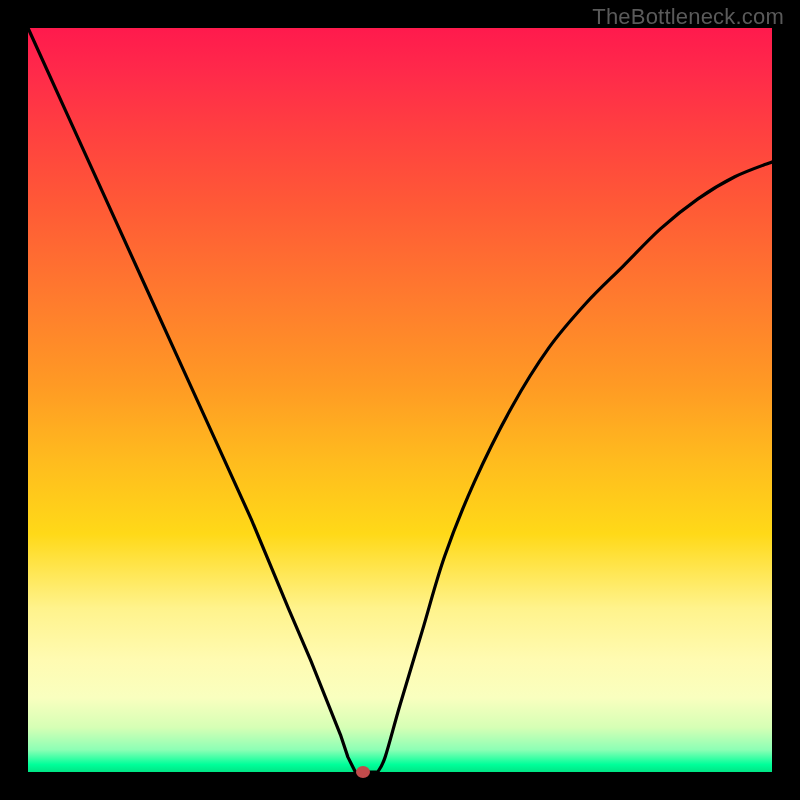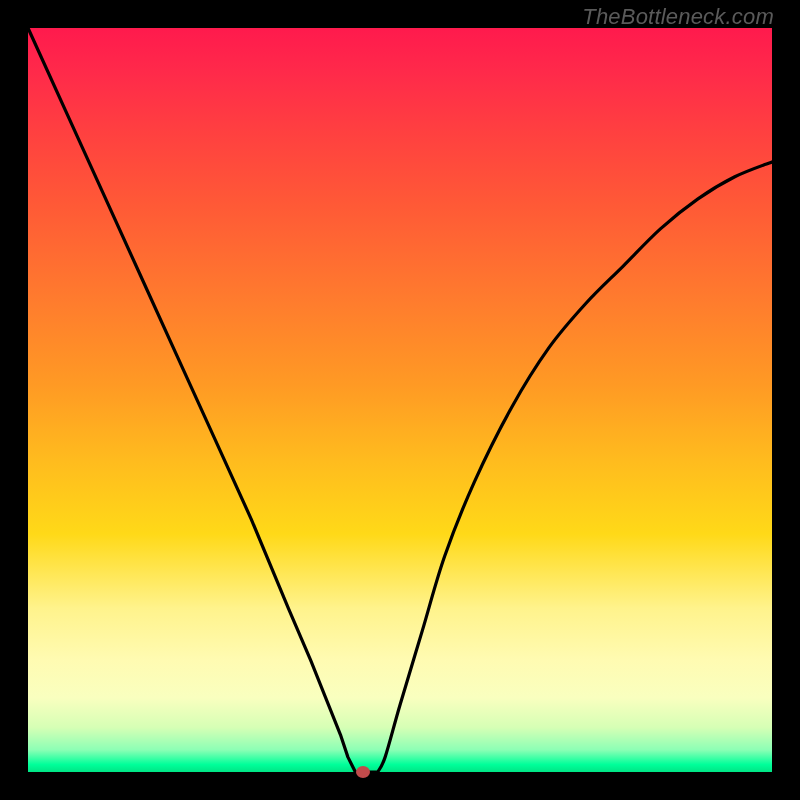--- a/index.html
+++ b/index.html
@@ -39,27 +39,26 @@
       #f9ffbf 90%,
       #d6ffb5 94%,
       #8dffb5 97%,
       #00ff9a 99%,
       #00e585 100%
     );
   }
   .watermark {
     position: absolute;
     top: 4px;
-    right: 26px;
+    right: 16px;
     color: #5a5a5a;
     font-size: 22px;
     font-weight: 500;
     letter-spacing: 0.2px;
     user-select: none;
-    font-style: italic;
   }
   svg.curve {
     position: absolute;
     left: 0;
     top: 0;
     width: 744px;
     height: 744px;
     overflow: visible;
   }
   .marker {

